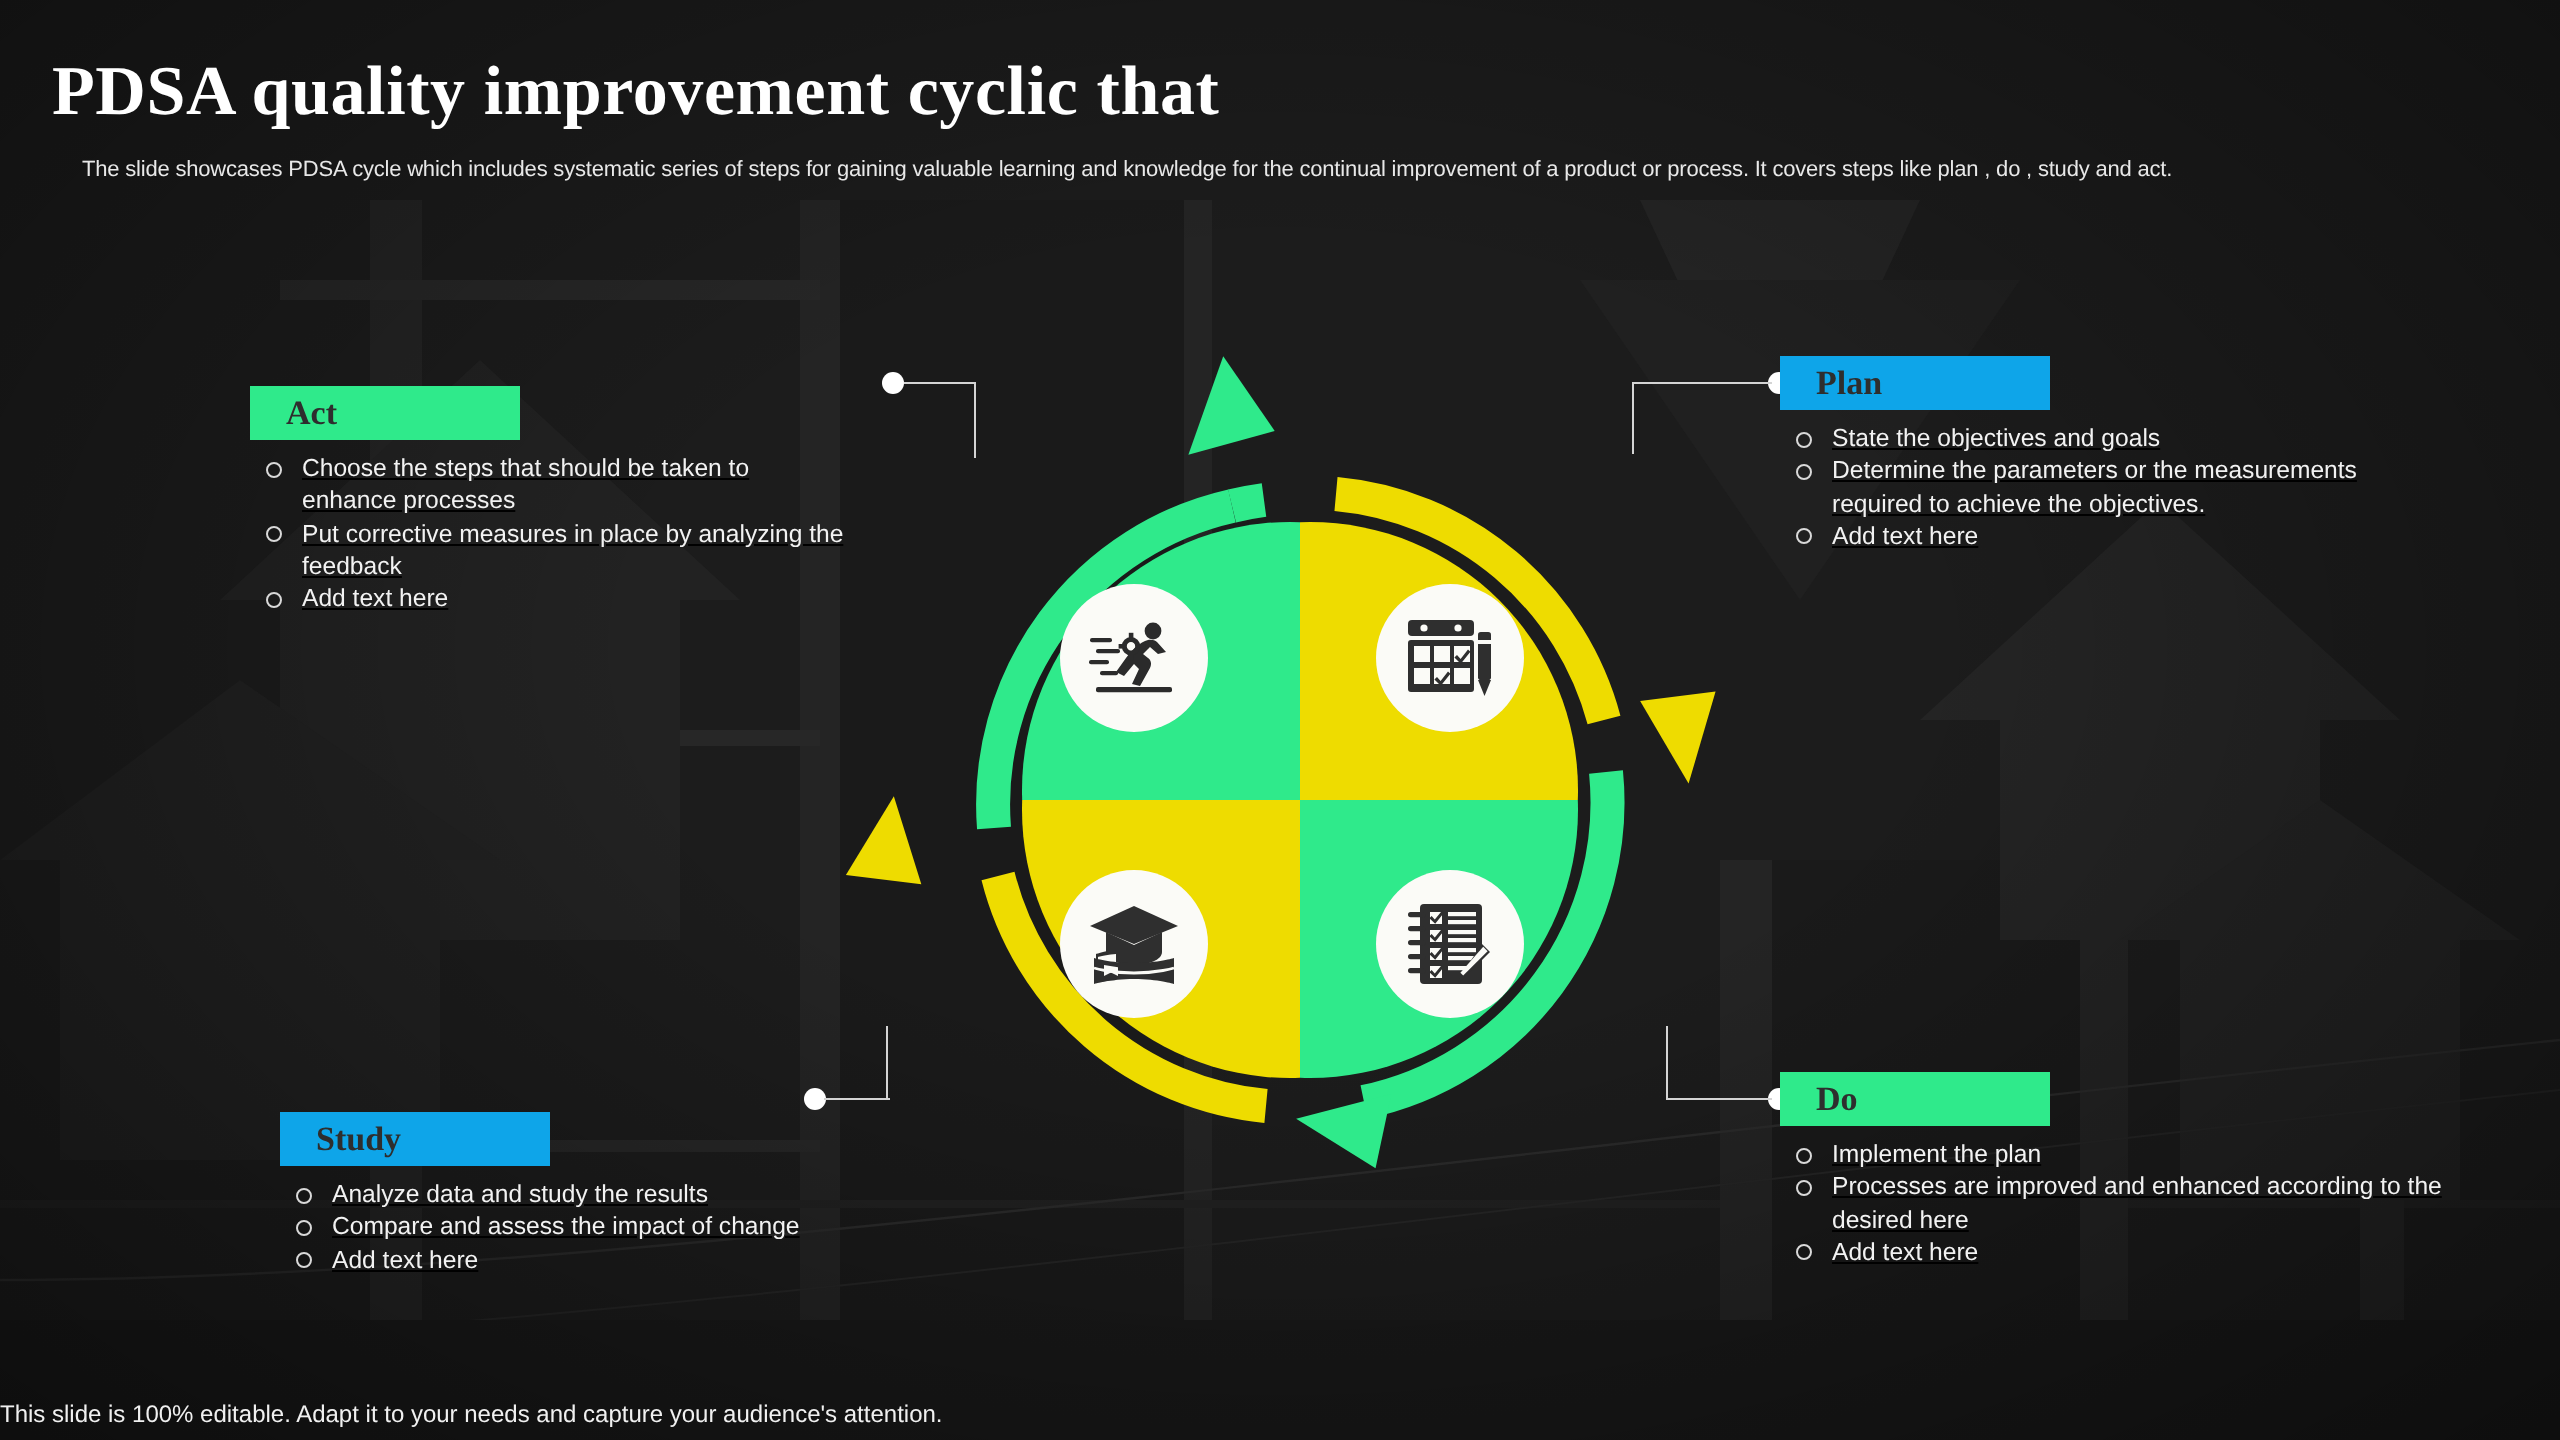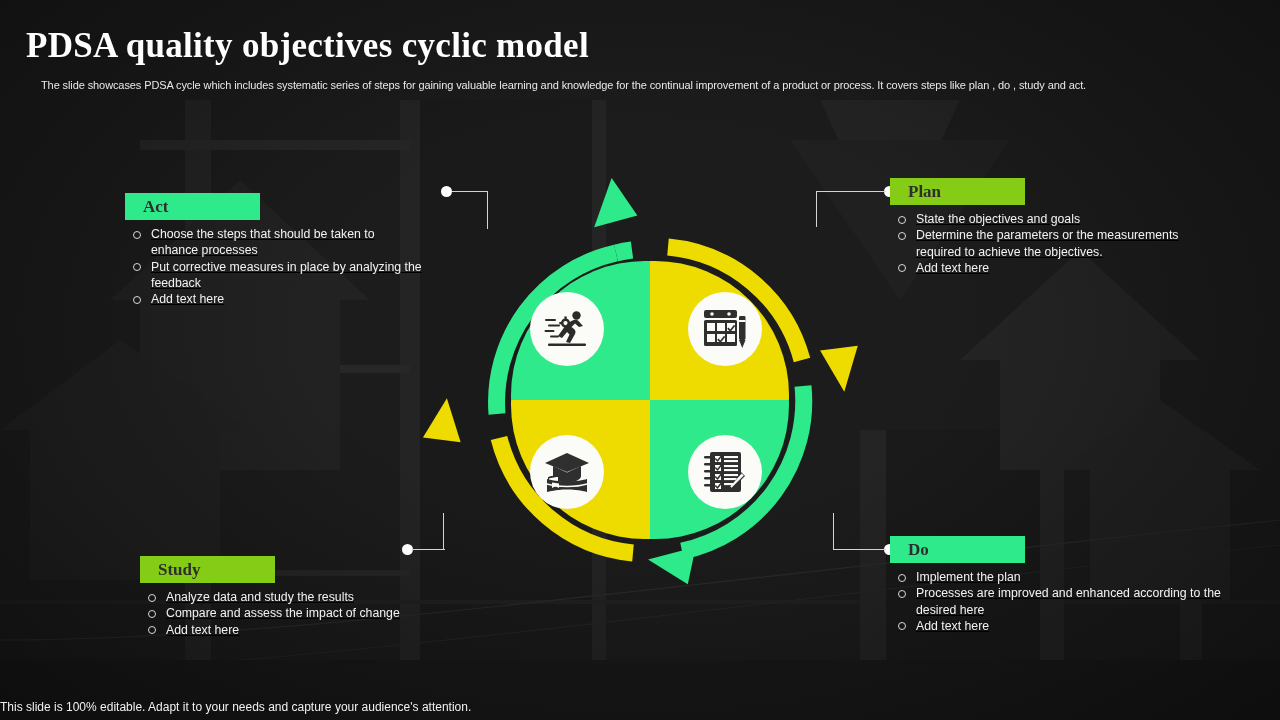--- a/index.html
+++ b/index.html
@@ -59,21 +59,21 @@
   .block-head {
     font-family: "Liberation Serif", serif;
     font-weight: bold;
     font-size: 17px;
     color: #2e2e2e;
     padding: 5px 0 5px 18px;
     width: 117px;
     line-height: 17px;
   }
   .head-green { background: #2fea8b; }
-  .head-yellow { background: #84cc16; }
+  .head-yellow { background: #0ea5e9; }
   .bullets { margin: 6px 0 0 0; padding: 0; list-style: none; text-decoration: underline; }
   .bullets li {
     position: relative;
     color: #f2f2f2;
     font-size: 12.3px;
     line-height: 16.3px;
     padding-left: 26px;
     margin-bottom: 0px;
   }
   .bullets li .marker {
@@ -157,21 +157,21 @@
       <polygon points="1060,470 1160,400 1260,470 1230,470 1230,600 1090,600 1090,470" fill="#232323"></polygon>
       <polygon points="110,300 240,180 370,300 340,300 340,470 140,470 140,300" fill="#222222"></polygon>
       <polygon points="0,430 120,340 250,430 220,430 220,580 30,580 30,430" fill="#212121"></polygon>
       <path d="M0,640 C300,640 700,580 1280,520" stroke="#2b2b2b" stroke-width="1.2" fill="none"></path>
       <path d="M0,675 C320,665 760,600 1280,545" stroke="#262626" stroke-width="1" fill="none"></path>
       <rect x="0" y="660" width="1280" height="60" fill="#191919"></rect>
     </svg>
     <div class="bg-vig"></div>
   </div>
 
-  <div class="title">PDSA quality objectives  cyclic model</div>
+  <div class="title">PDSA quality improvement  cyclic that</div>
   <div class="subtitle">The slide showcases PDSA cycle which includes systematic series of steps for gaining valuable learning and knowledge for the continual improvement of a product or process. It covers steps like plan , do , study and act.</div>
 
   <div class="conn-dot" style="left:441px; top:186px;"></div>
   <div class="conn" style="left:452px; top:191px; width:36px; height:1.4px;"></div>
   <div class="conn" style="left:487px; top:191px; width:1.4px; height:38px;"></div>
 
   <div class="conn-dot" style="left:884px; top:186px;"></div>
   <div class="conn" style="left:816px; top:191px; width:70px; height:1.4px;"></div>
   <div class="conn" style="left:816px; top:191px; width:1.4px; height:36px;"></div>
 

